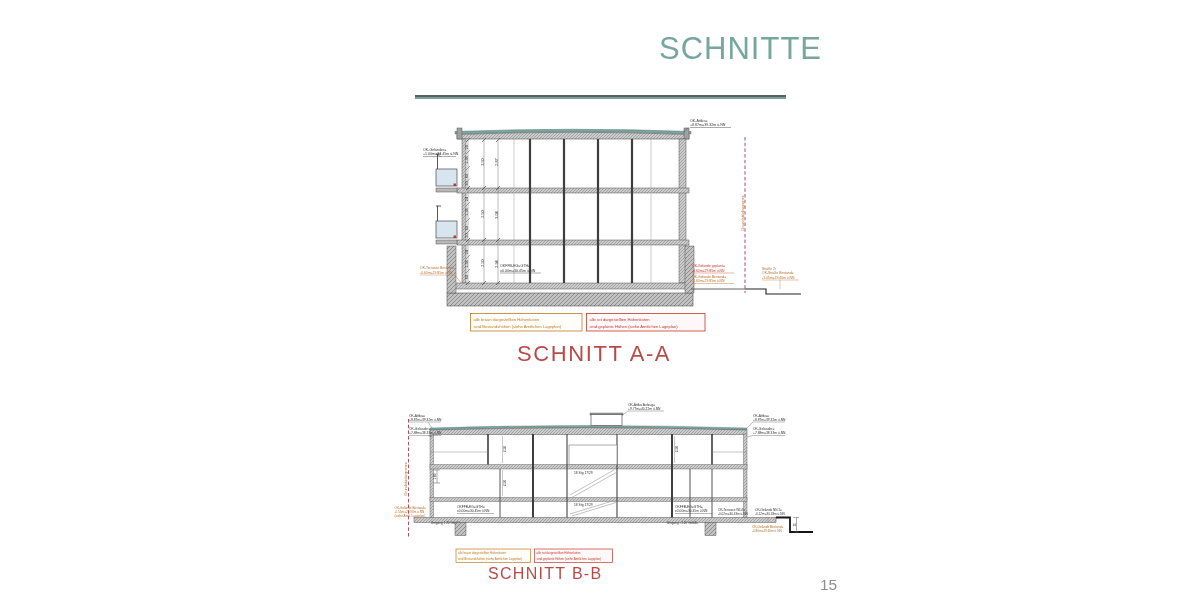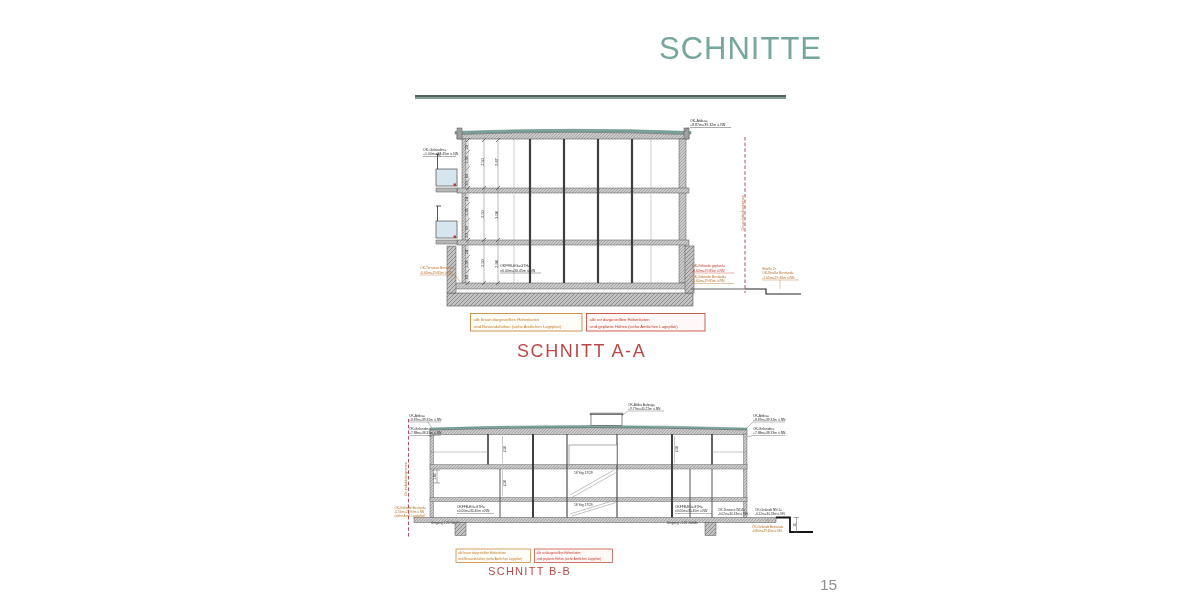--- a/index.html
+++ b/index.html
@@ -3,22 +3,22 @@
 <meta charset="utf-8">
 <style>
   html,body{margin:0;padding:0;background:#fff;}
   body{font-family:"Liberation Sans",sans-serif;}
   .slide{position:relative;width:1200px;height:600px;background:#ffffff;overflow:hidden;text-align:center;}
   .abs{position:absolute;}
   .title{left:659px;top:31px;font-size:31px;font-weight:400;letter-spacing:1px;color:#76a79e;}
   .divider{left:415px;top:95px;width:371px;height:4px;background:linear-gradient(to bottom,#55615e 55%,#7f9e96 45%);}
   .drawing{position:absolute;}
   svg text{font-family:"Liberation Sans",sans-serif;}
-  .label-aa{left:517px;top:341px;font-size:18px;font-weight:500;letter-spacing:1.6px;color:#b94a48;}
-  .label-bb{left:488px;top:565px;font-size:11px;font-weight:500;letter-spacing:1.3px;color:#b94a48;}
+  .label-aa{left:517px;top:341px;font-size:22px;font-weight:500;letter-spacing:1.6px;color:#b94a48;}
+  .label-bb{left:488px;top:565px;font-size:16px;font-weight:500;letter-spacing:1.3px;color:#b94a48;}
   .pagenum{left:820px;top:576px;font-size:15.5px;color:#8f8f8f;}
 </style>
 </head>
 <body>
 
 <div class="slide">
 
   <div class="abs title">SCHNITTE</div>
   <div class="abs divider"></div>
 

